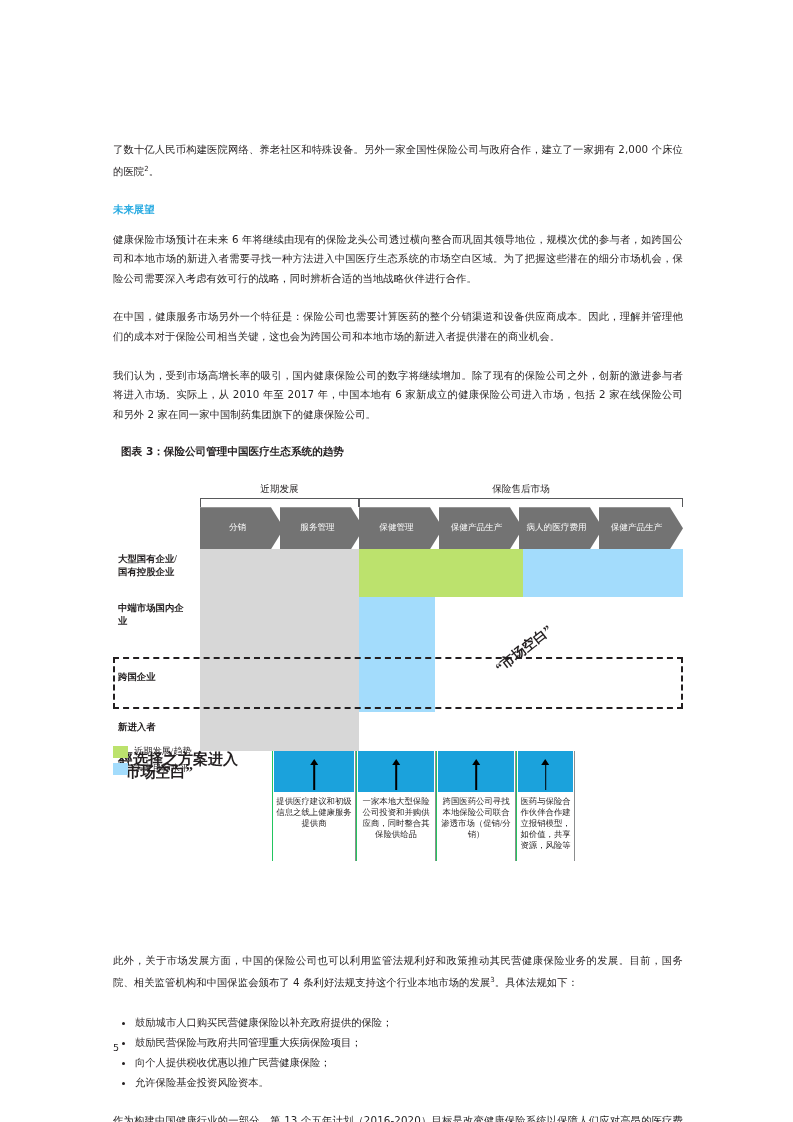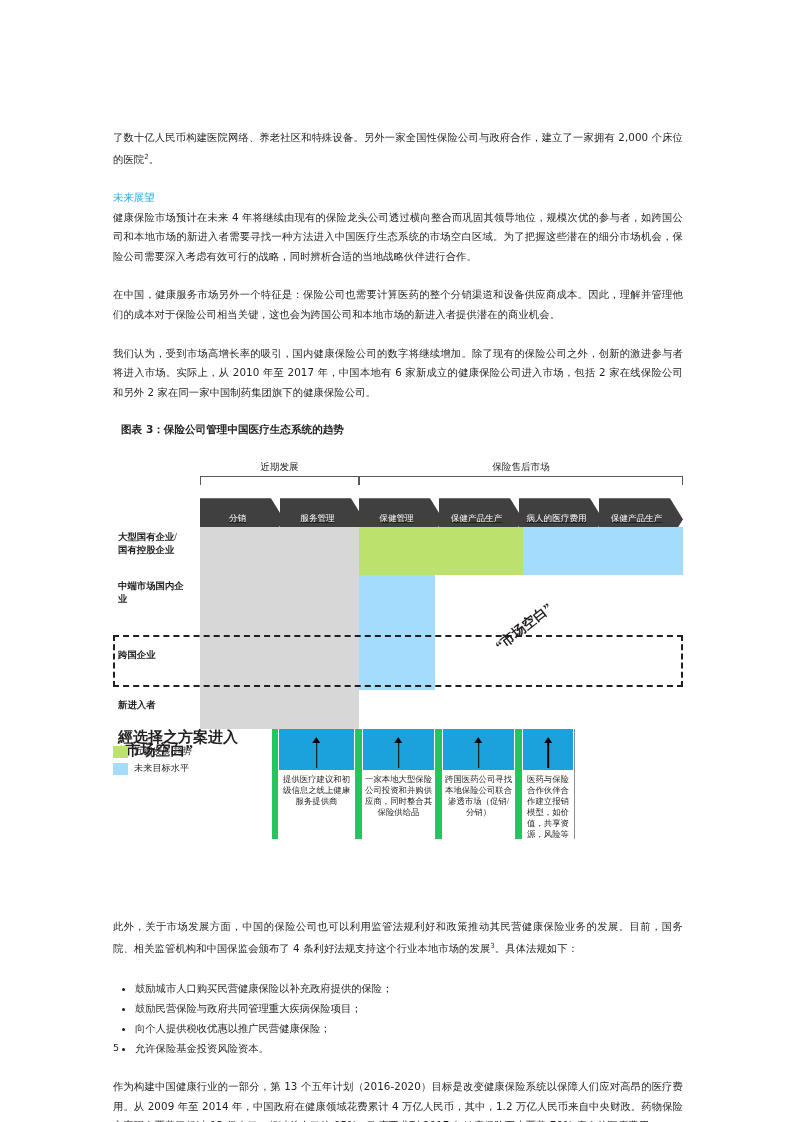--- a/index.html
+++ b/index.html
@@ -25,29 +25,29 @@
   .content {
     position: absolute;
     left: 113px;
     top: 128px;
     width: 570px;
   }
   p.body {
     font-family: "DejaVu Sans", "Liberation Sans", sans-serif;
     font-size: 10.3px;
     line-height: 19.6px;
-    margin: 0 0 19px 0;
+    margin: 12px 0 19px 0;
     text-align: justify;
     color: #231f20;
     letter-spacing: 0.1px;
   }
   h3.section-head {
     font-family: "DejaVu Sans", "Liberation Sans", sans-serif;
     font-size: 10.4px;
-    font-weight: normal;
+    font-weight: bold;
     color: #29abe2;
     margin: 12px 0 2px 0;
     line-height: 17px;
   }
   sup { font-size: 7px; vertical-align: super; }
 
   h2.figure-title {
     font-family: "DejaVu Sans", "Liberation Sans", sans-serif;
     font-size: 10.6px;
     font-weight: bold;
@@ -92,29 +92,28 @@
 
   
   .chev-row {
     position: relative;
     margin-left: 87px;
     width: 483px;
     height: 42px;
   }
   .chev {
     position: absolute;
-    top: 13px;
+    top: 0;
     height: 42px;
-    background: #404040;
+    background: #737373;
     display: flex;
     align-items: center;
     justify-content: center;
     box-sizing: border-box;
     clip-path: polygon(0 0, calc(100% - 13px) 0, 100% 50%, calc(100% - 13px) 100%, 0 100%);
-    text-decoration: underline;
   }
   .chev span {
     font-family: "DejaVu Sans", "Liberation Sans", sans-serif;
     font-size: 8.6px;
     color: #ffffff;
     white-space: nowrap;
     margin-right: 9px;
   }
 
   
@@ -191,21 +190,21 @@
     font-family: "Liberation Serif", "DejaVu Serif", serif;
     font-size: 15px;
     font-weight: bold;
     line-height: 13px;
     color: #231f20;
   }
   .anno-col {
     position: absolute;
     top: 0;
     height: 110px;
-    border-left: 6px solid #22c55e;
+    border-left: 1px solid #22c55e;
     border-right: 1px solid #8b8d8e;
     box-sizing: border-box;
   }
   .anno-bar {
     position: relative;
     height: 41px;
     background: #1ba2dc;
     margin: 0 1px;
   }
   .anno-arrow {
@@ -280,21 +279,21 @@
 <body>
 
 <div class="page">
 
   <div class="content">
 
     <p class="body"><span>了数十亿人民币构建医院网络、养老社区和特殊设备。另外一家全国性保险公司与政府合作，建立了一家拥有 2,000 个床位的医院</span><sup>2</sup><span>。</span></p>
 
     <h3 class="section-head">未来展望</h3>
 
-    <p class="body">健康保险市场预计在未来 4 年将继续由现有的保险龙头公司透过横向整合而巩固其领导地位，规模次优的参与者，如跨国公司和本地市场的新进入者需要寻找一种方法进入中国医疗生态系统的市场空白区域。为了把握这些潜在的细分市场机会，保险公司需要深入考虑有效可行的战略，同时辨析合适的当地战略伙伴进行合作。</p>
+    <p class="body">健康保险市场预计在未来 6 年将继续由现有的保险龙头公司透过横向整合而巩固其领导地位，规模次优的参与者，如跨国公司和本地市场的新进入者需要寻找一种方法进入中国医疗生态系统的市场空白区域。为了把握这些潜在的细分市场机会，保险公司需要深入考虑有效可行的战略，同时辨析合适的当地战略伙伴进行合作。</p>
 
     <p class="body">在中国，健康服务市场另外一个特征是：保险公司也需要计算医药的整个分销渠道和设备供应商成本。因此，理解并管理他们的成本对于保险公司相当关键，这也会为跨国公司和本地市场的新进入者提供潜在的商业机会。</p>
 
     <p class="body">我们认为，受到市场高增长率的吸引，国内健康保险公司的数字将继续增加。除了现有的保险公司之外，创新的激进参与者将进入市场。实际上，从 2010 年至 2017 年，中国本地有 6 家新成立的健康保险公司进入市场，包括 2 家在线保险公司和另外 2 家在同一家中国制药集团旗下的健康保险公司。</p>
 
     <h2 class="figure-title">图表 3：保险公司管理中国医疗生态系统的趋势</h2>
 
     <div class="figure">
 
       <div class="fig-brackets">

